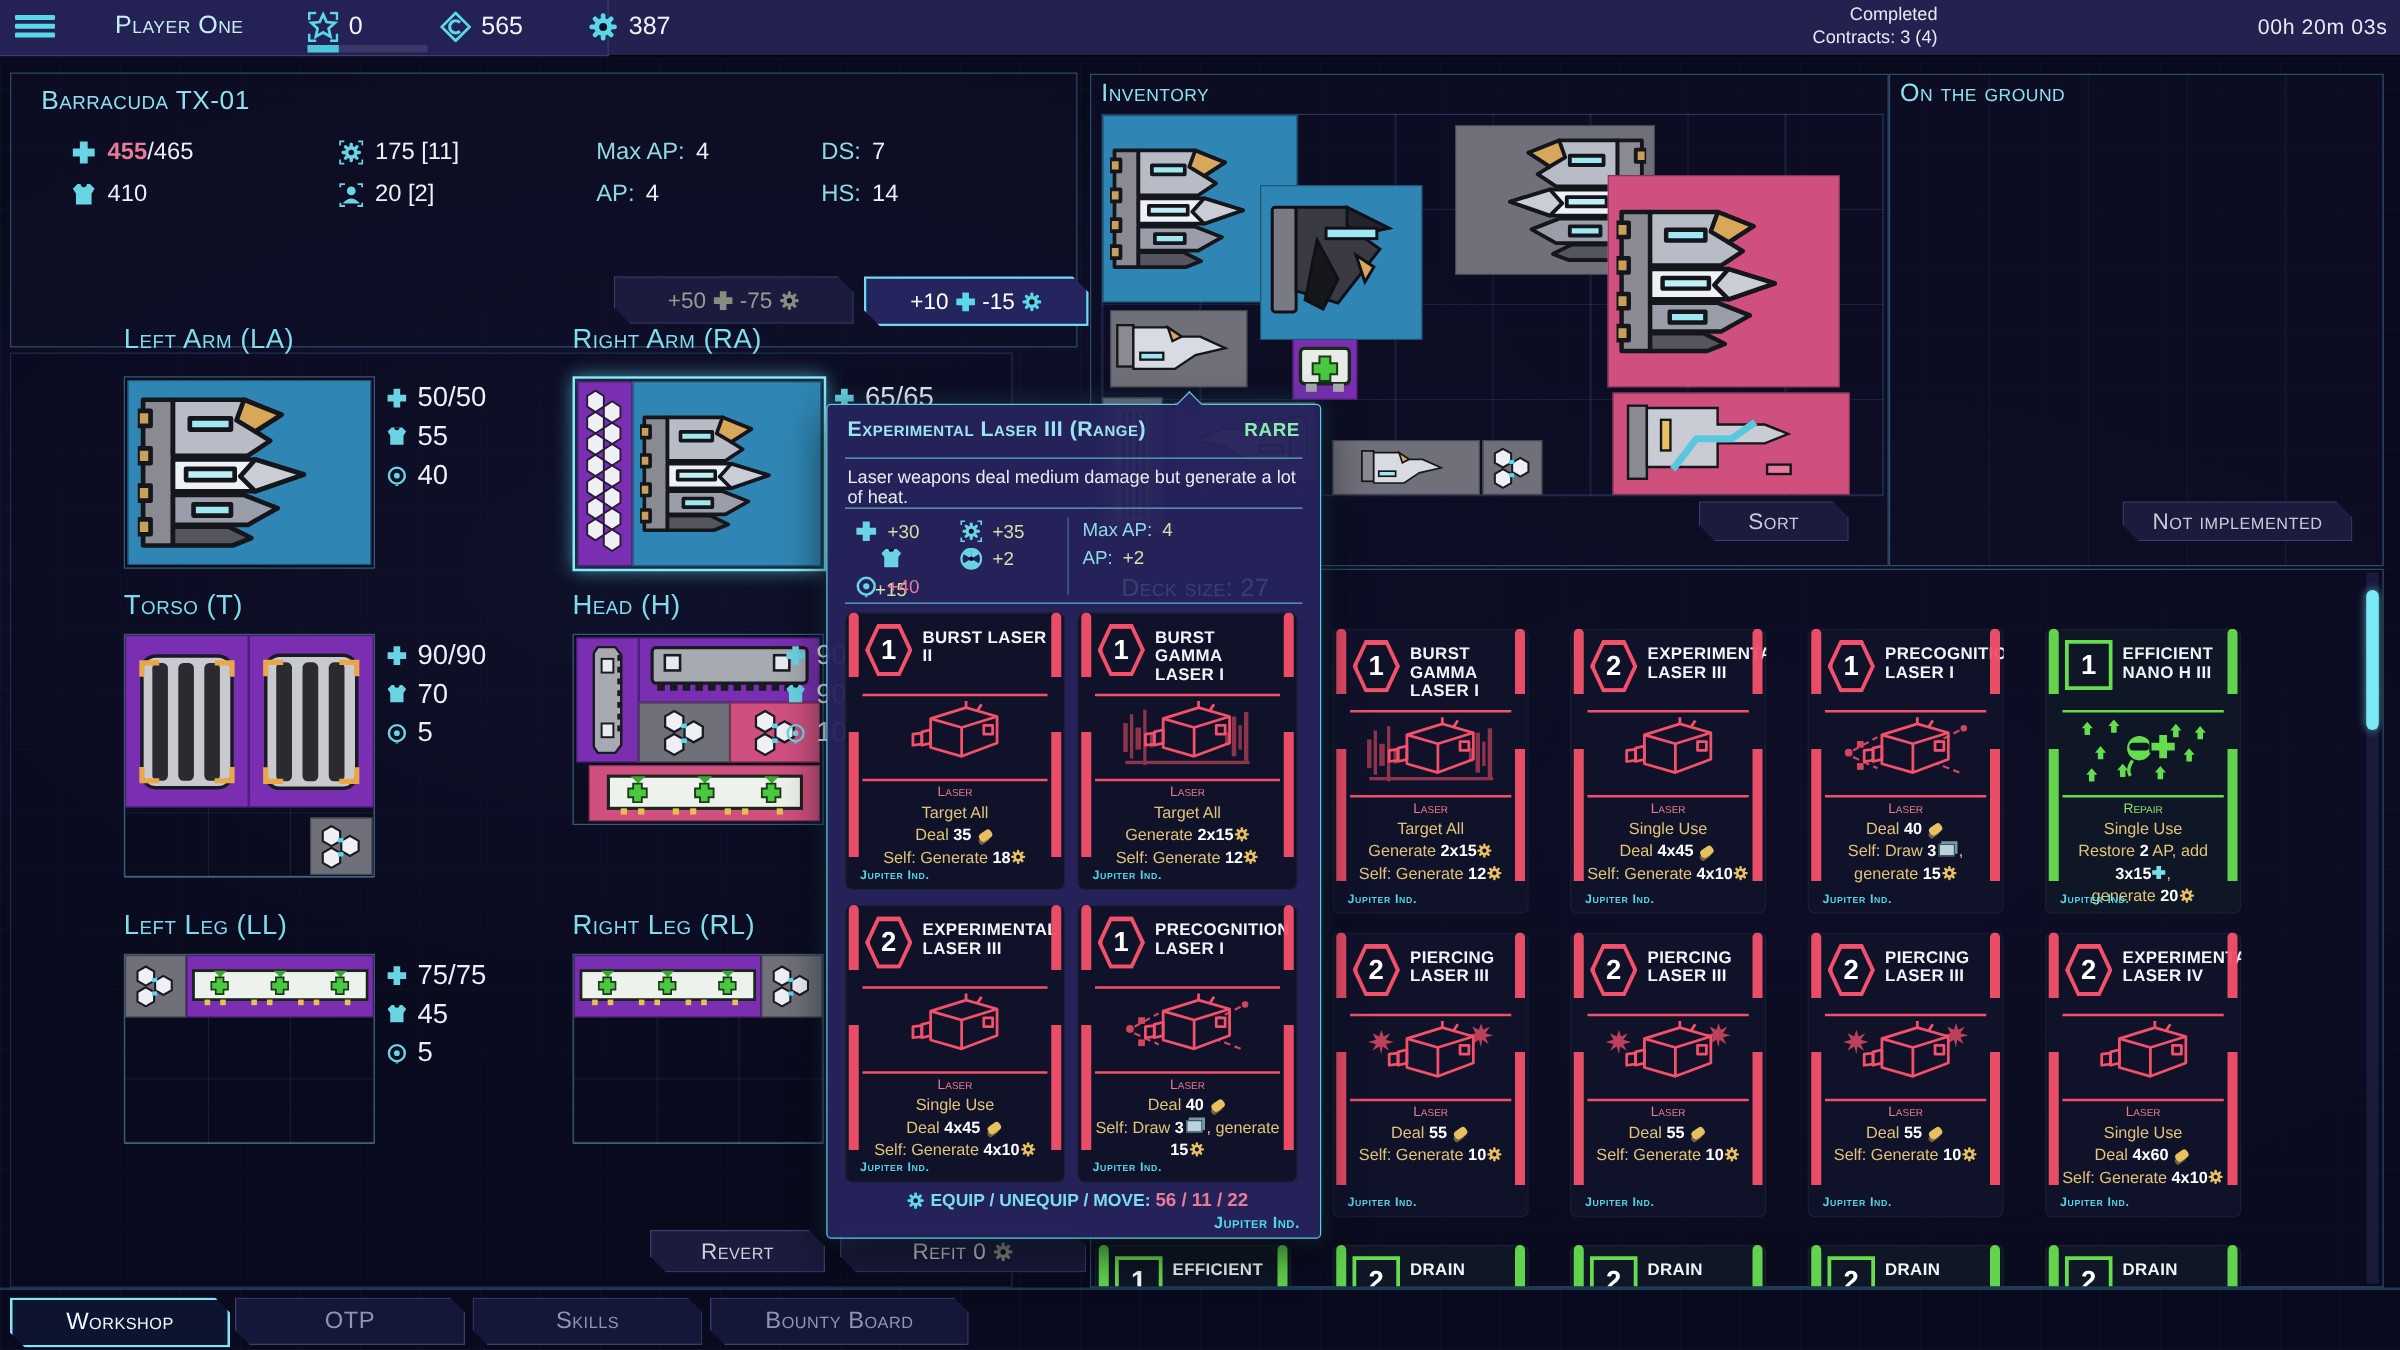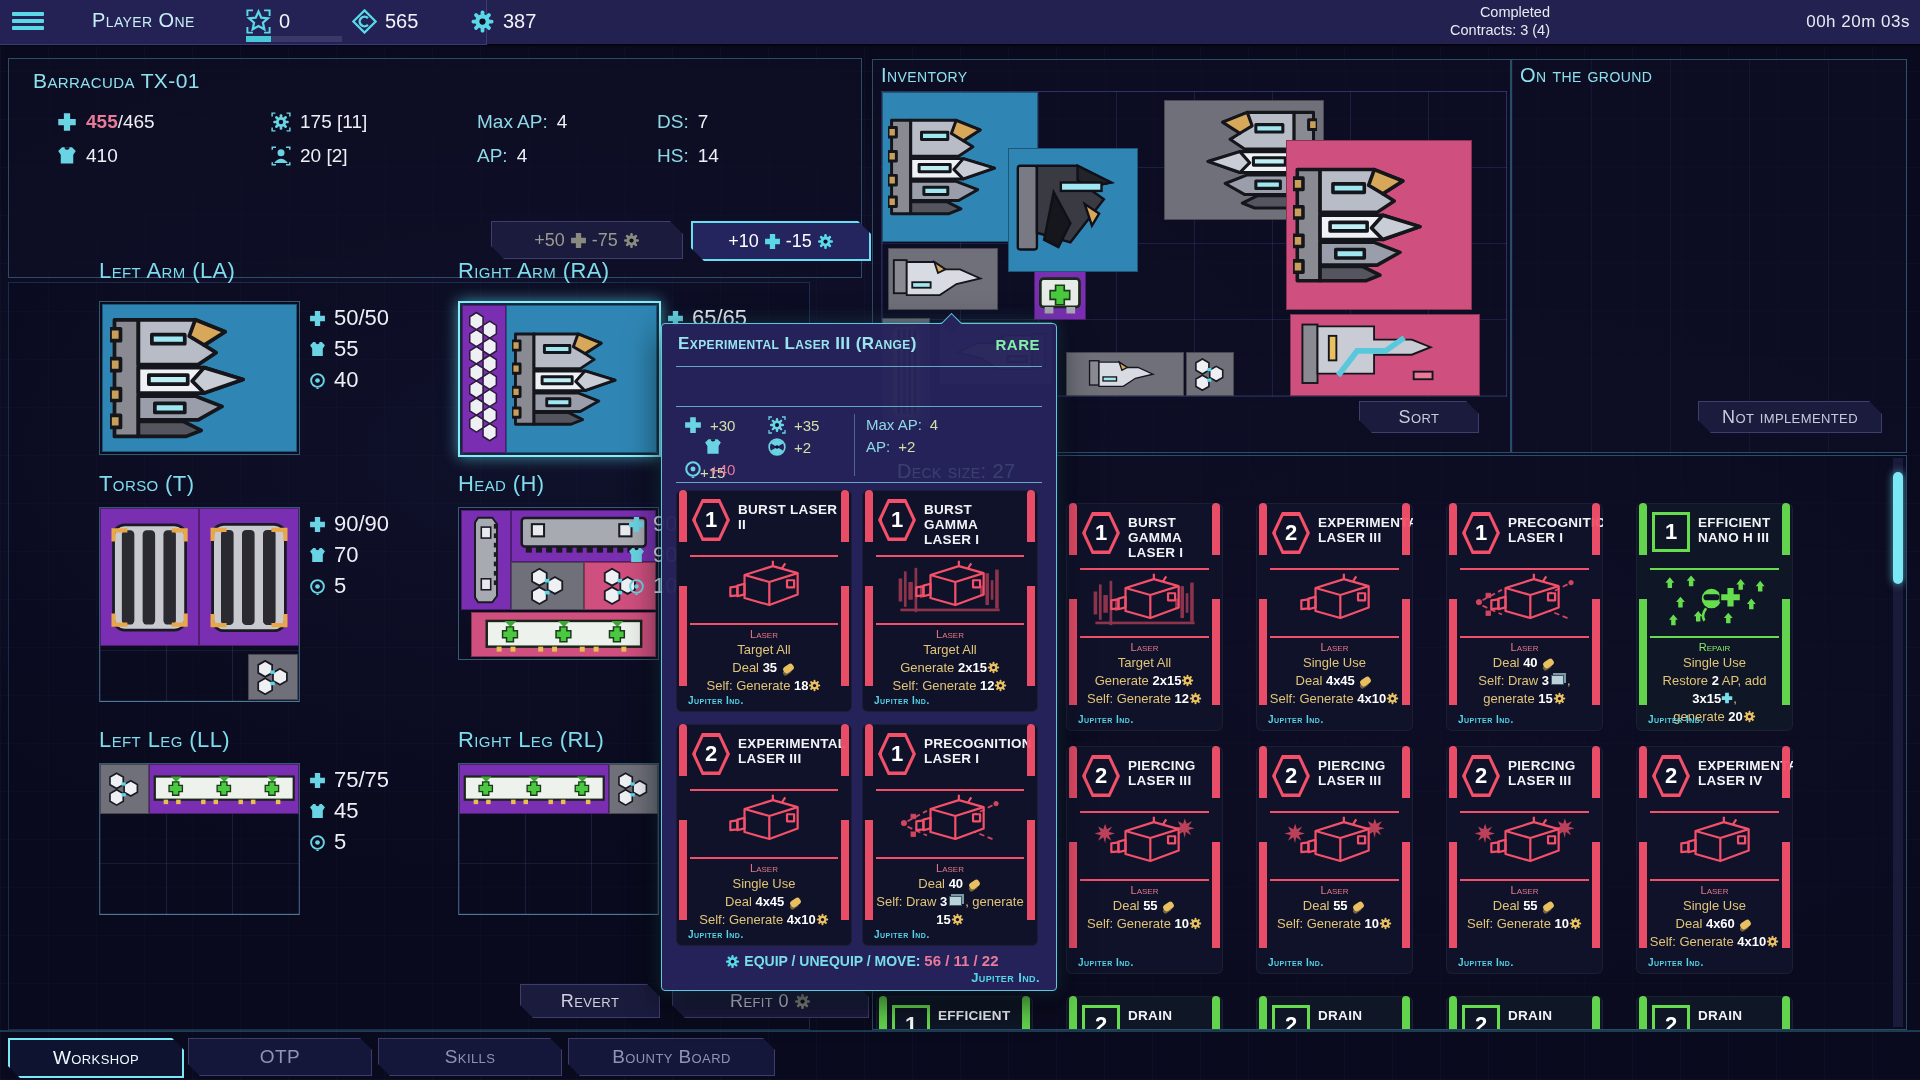--- a/index.html
+++ b/index.html
@@ -994,20 +994,21 @@
       <div class="abs" style="left:0;top:14px;width:10px;height:112px;background:#7ae8f5;border-radius:5px;box-shadow:0 0 8px rgba(110,230,245,.7);"></div>
     </div>
   </div>
   <div class="ghost sc" style="left:897px;top:460px;">Deck size: 27</div>
 
   <div id="tooltip">
     <div class="abs" style="left:282px;top:-8px;width:14px;height:14px;transform:rotate(45deg);background:#25235a;border-left:1.5px solid #5ac8e0;border-top:1.5px solid #5ac8e0;"></div>
     <div class="abs sc" style="left:16px;top:10px;font-size:17px;font-weight:bold;color:#9ae4f0;">Experimental Laser III (Range)</div>
     <div class="abs" style="right:16px;top:12px;font-size:15px;font-weight:bold;color:#86efac;letter-spacing:.5px;">RARE</div>
     <div class="tdiv" style="top:42px;"></div>
+    <div class="abs" style="left:16px;top:50px;width:362px;font-size:14.5px;color:#e8ecf2;">Laser weapons deal medium damage but generate a lot of heat.</div>
     <div class="tdiv" style="top:82px;"></div>
     <div class="tstatrow" style="left:22px;top:92px;">
         <svg class="sic">
           <use href="#sym-cross"></use>
         </svg>
         <span>+30</span>
       </div>
     <div class="tstatrow" style="left:38px;top:114px;flex-direction:column;">
         <svg class="sic">
           <use href="#sym-armor"></use>

